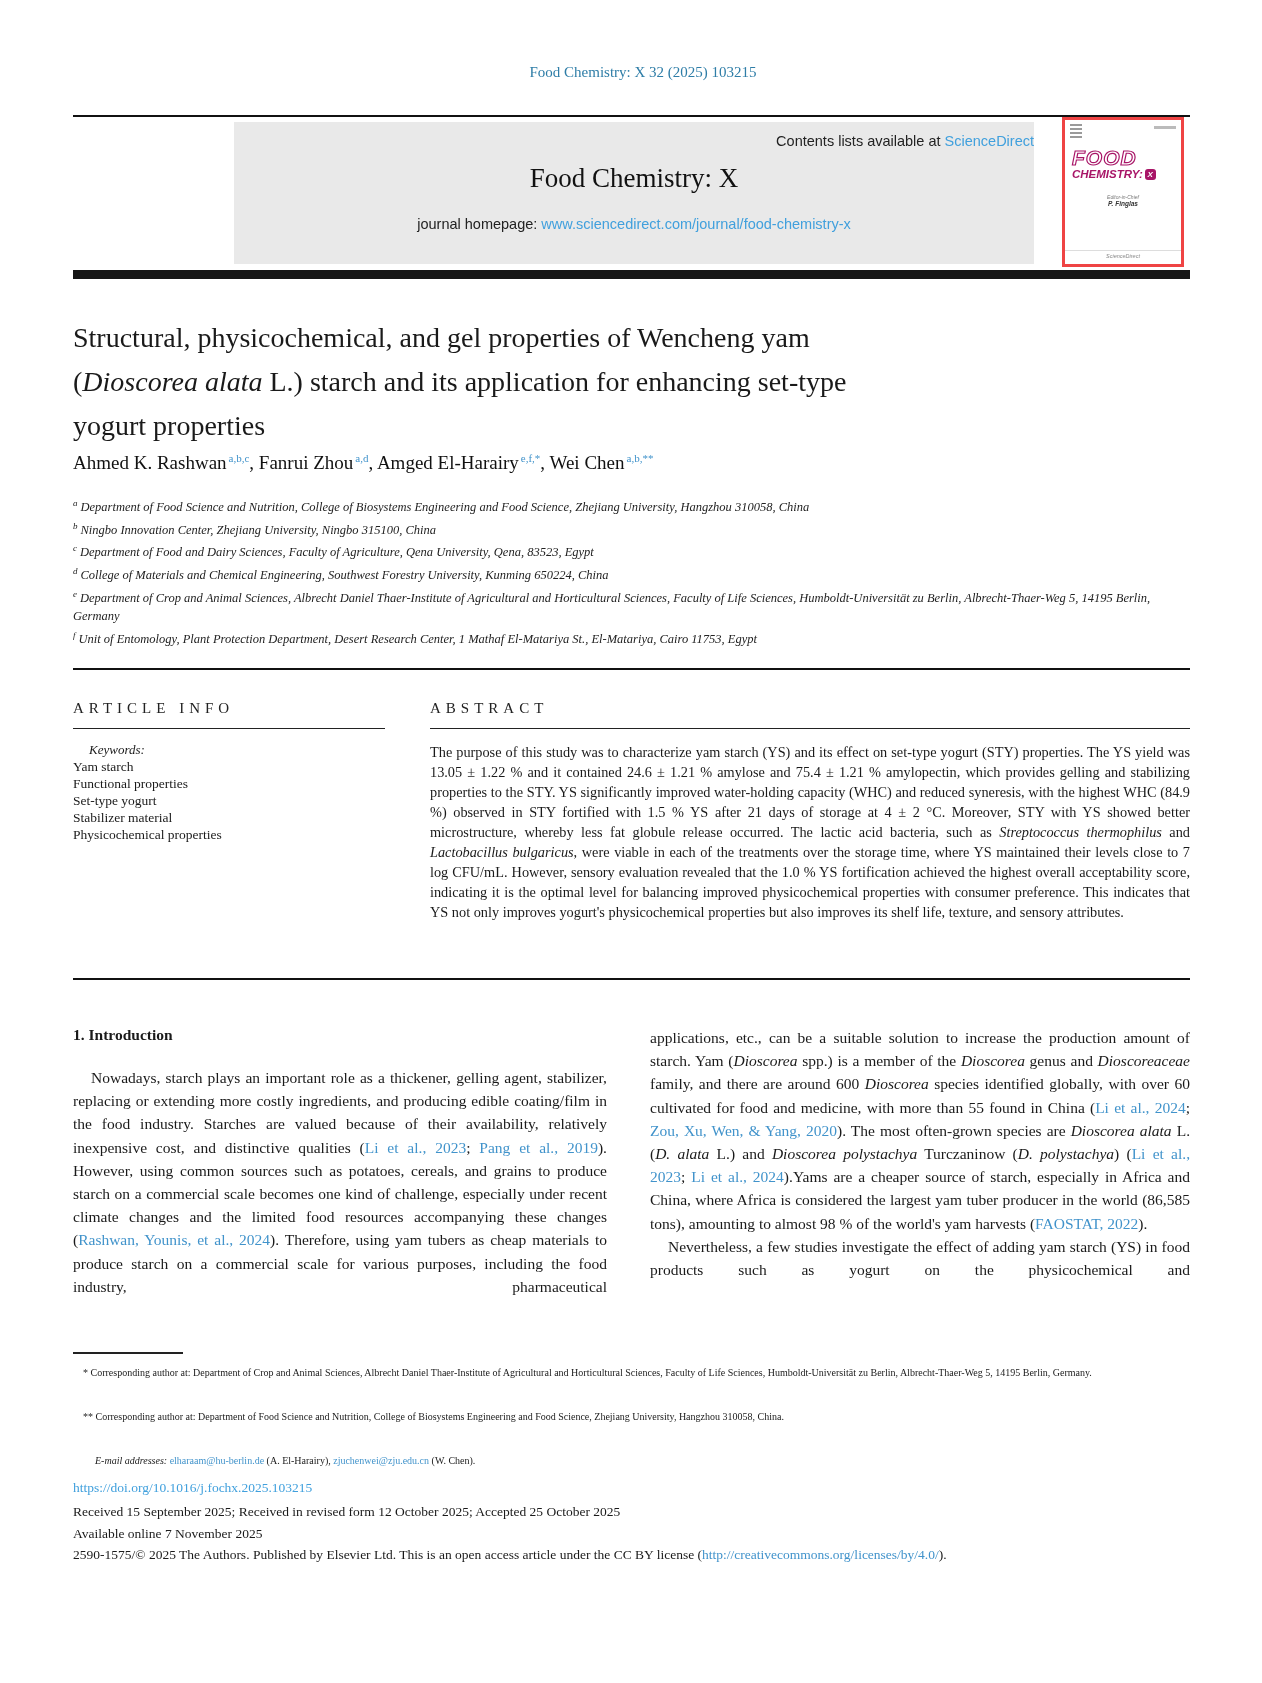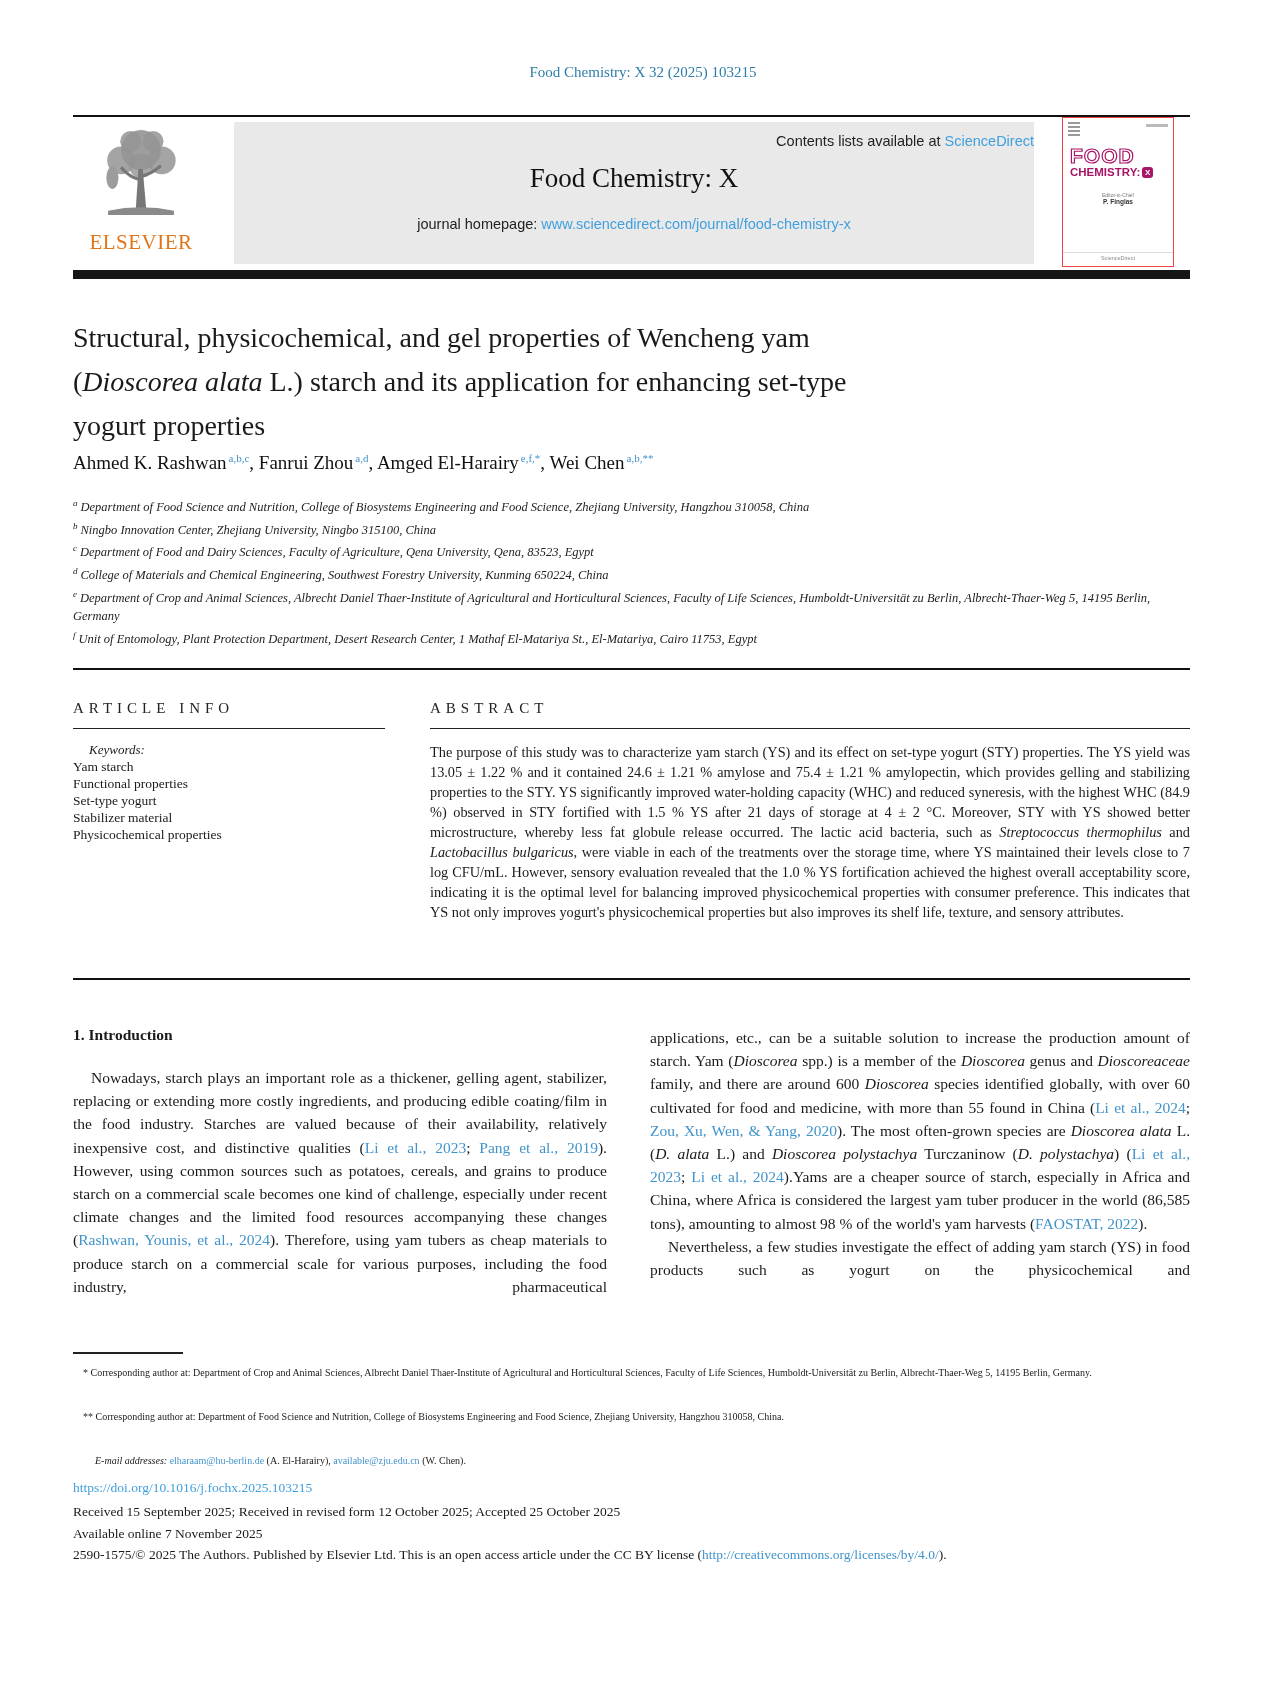--- a/index.html
+++ b/index.html
@@ -19,21 +19,21 @@
   .logo-box svg{display:block;margin:0 auto;}
   .elsevier-word{font-family:"Liberation Serif",serif;font-size:21px;color:#e0761a;letter-spacing:0.5px;margin-top:2px;}
   .gray-box{position:absolute;top:122px;left:234px;width:800px;height:142px;background:#e9e9e9;text-align:center;}
   .contents-line{padding-top:11px;font-family:"Liberation Sans",sans-serif;font-size:14.5px;color:#222;text-align:right;}
   .journal-title{margin-top:14px;font-family:"Liberation Serif",serif;font-size:27px;color:#111;}
   .homepage-line{margin-top:22px;font-family:"Liberation Sans",sans-serif;font-size:14.5px;color:#222;}
   .link{color:#41a0dd;}
   .black-bar{position:absolute;top:270px;left:73px;width:1117px;height:9px;background:#161616;}
 
   
-  .cover{position:absolute;top:117px;left:1062px;width:112px;height:150px;border:1px solid #ef4444;background:#fff;box-sizing:border-box;}
+  .cover{position:absolute;top:117px;left:1062px;width:122px;height:150px;border:3px solid #ef4444;background:#fff;box-sizing:border-box;font-style:italic;}
   .cover-minilogo{position:absolute;top:4px;left:5px;width:12px;height:15px;background:repeating-linear-gradient(#9a9a9a 0 2px,#fff 2px 4px);}
   .cover-issn-bar{position:absolute;top:6px;right:5px;width:22px;height:3px;background:#bbb;}
   .cover-brand{margin-top:28px;text-align:left;padding-left:7px;}
   .cover-food{font-family:"Liberation Sans",sans-serif;font-weight:bold;font-size:21px;line-height:19px;color:#fff;-webkit-text-stroke:1.2px #a81567;letter-spacing:1px;}
   .cover-chem-row{display:flex;align-items:center;gap:2px;margin-top:1px;}
   .cover-chem{font-family:"Liberation Sans",sans-serif;font-weight:bold;font-size:11.5px;color:#a81567;letter-spacing:0;}
   .cover-x{display:inline-flex;align-items:center;justify-content:center;width:11px;height:11px;background:#a81567;color:#fff;font-family:"Liberation Sans",sans-serif;font-weight:bold;font-size:8px;border-radius:3px;}
   .cover-editor-label{margin-top:14px;text-align:center;font-family:"Liberation Sans",sans-serif;font-size:5px;color:#777;}
   .cover-editor{text-align:center;font-family:"Liberation Sans",sans-serif;font-weight:bold;font-size:6.5px;color:#333;}
   .cover-footer{position:absolute;bottom:5px;left:0;width:100%;text-align:center;font-family:"Liberation Sans",sans-serif;font-size:5.5px;color:#888;border-top:1px solid #ddd;padding-top:2px;margin:0 0;}
@@ -79,40 +79,20 @@
   .seg-sup{vertical-align:super;font-size:11px;color:#4193cb;margin-left:2px;}
 </style>
 </head>
 <body>
 
 <div class="page">
 
   <div class="citation">Food Chemistry: X 32 (2025) 103215</div>
   <div class="rule rule-top"></div>
 
-  <div class="logo-box">
-    <span>
-      <svg width="110" height="104" viewBox="0 0 120 120" aria-hidden="true">
-        <g fill="#949494">
-          <circle cx="60" cy="30" r="23" opacity="0.9"></circle>
-          <circle cx="37" cy="42" r="16" opacity="0.85"></circle>
-          <circle cx="84" cy="42" r="16" opacity="0.85"></circle>
-          <circle cx="48" cy="20" r="12" opacity="0.85"></circle>
-          <circle cx="74" cy="20" r="12" opacity="0.85"></circle>
-          <circle cx="60" cy="48" r="14" opacity="0.8"></circle>
-        </g>
-        <path d="M57 52 L54 98 L66 98 L62 52 Z" fill="#777"></path>
-        <path d="M58 64 C48 62 42 56 37 50" stroke="#777" stroke-width="3.5" fill="none"></path>
-        <path d="M61 60 C72 58 78 52 83 48" stroke="#777" stroke-width="3.5" fill="none"></path>
-        <ellipse cx="27" cy="62" rx="7" ry="13" fill="#9c9c9c"></ellipse>
-        <path d="M22 100 Q60 92 98 100 L98 105 L22 105 Z" fill="#8a8a8a"></path>
-      </svg>
-    </span>
-    <div class="elsevier-word">ELSEVIER</div>
-  </div>
 
   <div class="gray-box">
     <div class="contents-line">
       <span>Contents lists available at </span><span class="link">ScienceDirect</span>
     </div>
     <div class="journal-title">Food Chemistry: X</div>
     <div class="homepage-line">
       <span>journal homepage: </span><span class="link">www.sciencedirect.com/journal/food-chemistry-x</span>
     </div>
   </div>
@@ -172,20 +152,20 @@
     <p class="body-p indent cutoff"><span>Nowadays, starch plays an important role as a thickener, gelling agent, stabilizer, replacing or extending more costly ingredients, and producing edible coating/film in the food industry. Starches are valued because of their availability, relatively inexpensive cost, and distinctive qualities (</span><span class="seg-link">Li et al., 2023</span><span>; </span><span class="seg-link">Pang et al., 2019</span><span>). However, using common sources such as potatoes, cereals, and grains to produce starch on a commercial scale becomes one kind of challenge, especially under recent climate changes and the limited food resources accompanying these changes (</span><span class="seg-link">Rashwan, Younis, et al., 2024</span><span>). Therefore, using yam tubers as cheap materials to produce starch on a commercial scale for various purposes, including the food industry, pharmaceutical</span></p>
   </div>
   <div class="intro-right">
     <p class="body-p"><span>applications, etc., can be a suitable solution to increase the production amount of starch. Yam (</span><span class="seg-i">Dioscorea</span><span> spp.) is a member of the </span><span class="seg-i">Dioscorea</span><span> genus and </span><span class="seg-i">Dioscoreaceae</span><span> family, and there are around 600 </span><span class="seg-i">Dioscorea</span><span> species identified globally, with over 60 cultivated for food and medicine, with more than 55 found in China (</span><span class="seg-link">Li et al., 2024</span><span>; </span><span class="seg-link">Zou, Xu, Wen, &amp; Yang, 2020</span><span>). The most often-grown species are </span><span class="seg-i">Dioscorea alata</span><span> L. (</span><span class="seg-i">D. alata</span><span> L.) and </span><span class="seg-i">Dioscorea polystachya</span><span> Turczaninow (</span><span class="seg-i">D. polystachya</span><span>) (</span><span class="seg-link">Li et al., 2023</span><span>; </span><span class="seg-link">Li et al., 2024</span><span>).Yams are a cheaper source of starch, especially in Africa and China, where Africa is considered the largest yam tuber producer in the world (86,585 tons), amounting to almost 98 % of the world's yam harvests (</span><span class="seg-link">FAOSTAT, 2022</span><span>).</span></p>
     <p class="body-p indent cutoff"><span>Nevertheless, a few studies investigate the effect of adding yam starch (YS) in food products such as yogurt on the physicochemical and</span></p>
   </div>
 
   <div class="fn-rule"></div>
   <div class="fn fn1">* Corresponding author at: Department of Crop and Animal Sciences, Albrecht Daniel Thaer-Institute of Agricultural and Horticultural Sciences, Faculty of Life Sciences, Humboldt-Universität zu Berlin, Albrecht-Thaer-Weg 5, 14195 Berlin, Germany.</div>
   <div class="fn fn2">** Corresponding author at: Department of Food Science and Nutrition, College of Biosystems Engineering and Food Science, Zhejiang University, Hangzhou 310058, China.</div>
-  <div class="fn email"><span class="seg-i">E-mail addresses: </span><span class="seg-link">elharaam@hu-berlin.de</span><span> (A. El-Harairy), </span><span class="seg-link">available@zju.edu.cn</span><span> (W. Chen).</span></div>
+  <div class="fn email"><span class="seg-i">E-mail addresses: </span><span class="seg-link">elharaam@hu-berlin.de</span><span> (A. El-Harairy), </span><span class="seg-link">zjuchenwei@zju.edu.cn</span><span> (W. Chen).</span></div>
 
   <div class="meta doi">https://doi.org/10.1016/j.fochx.2025.103215</div>
   <div class="meta received">Received 15 September 2025; Received in revised form 12 October 2025; Accepted 25 October 2025</div>
   <div class="meta available">Available online 7 November 2025</div>
   <div class="meta copyright"><span>2590-1575/© 2025 The Authors. Published by Elsevier Ltd. This is an open access article under the CC BY license (</span><span class="seg-link">http://creativecommons.org/licenses/by/4.0/</span><span>).</span></div>
 
 </div>
 
 </body></html>

